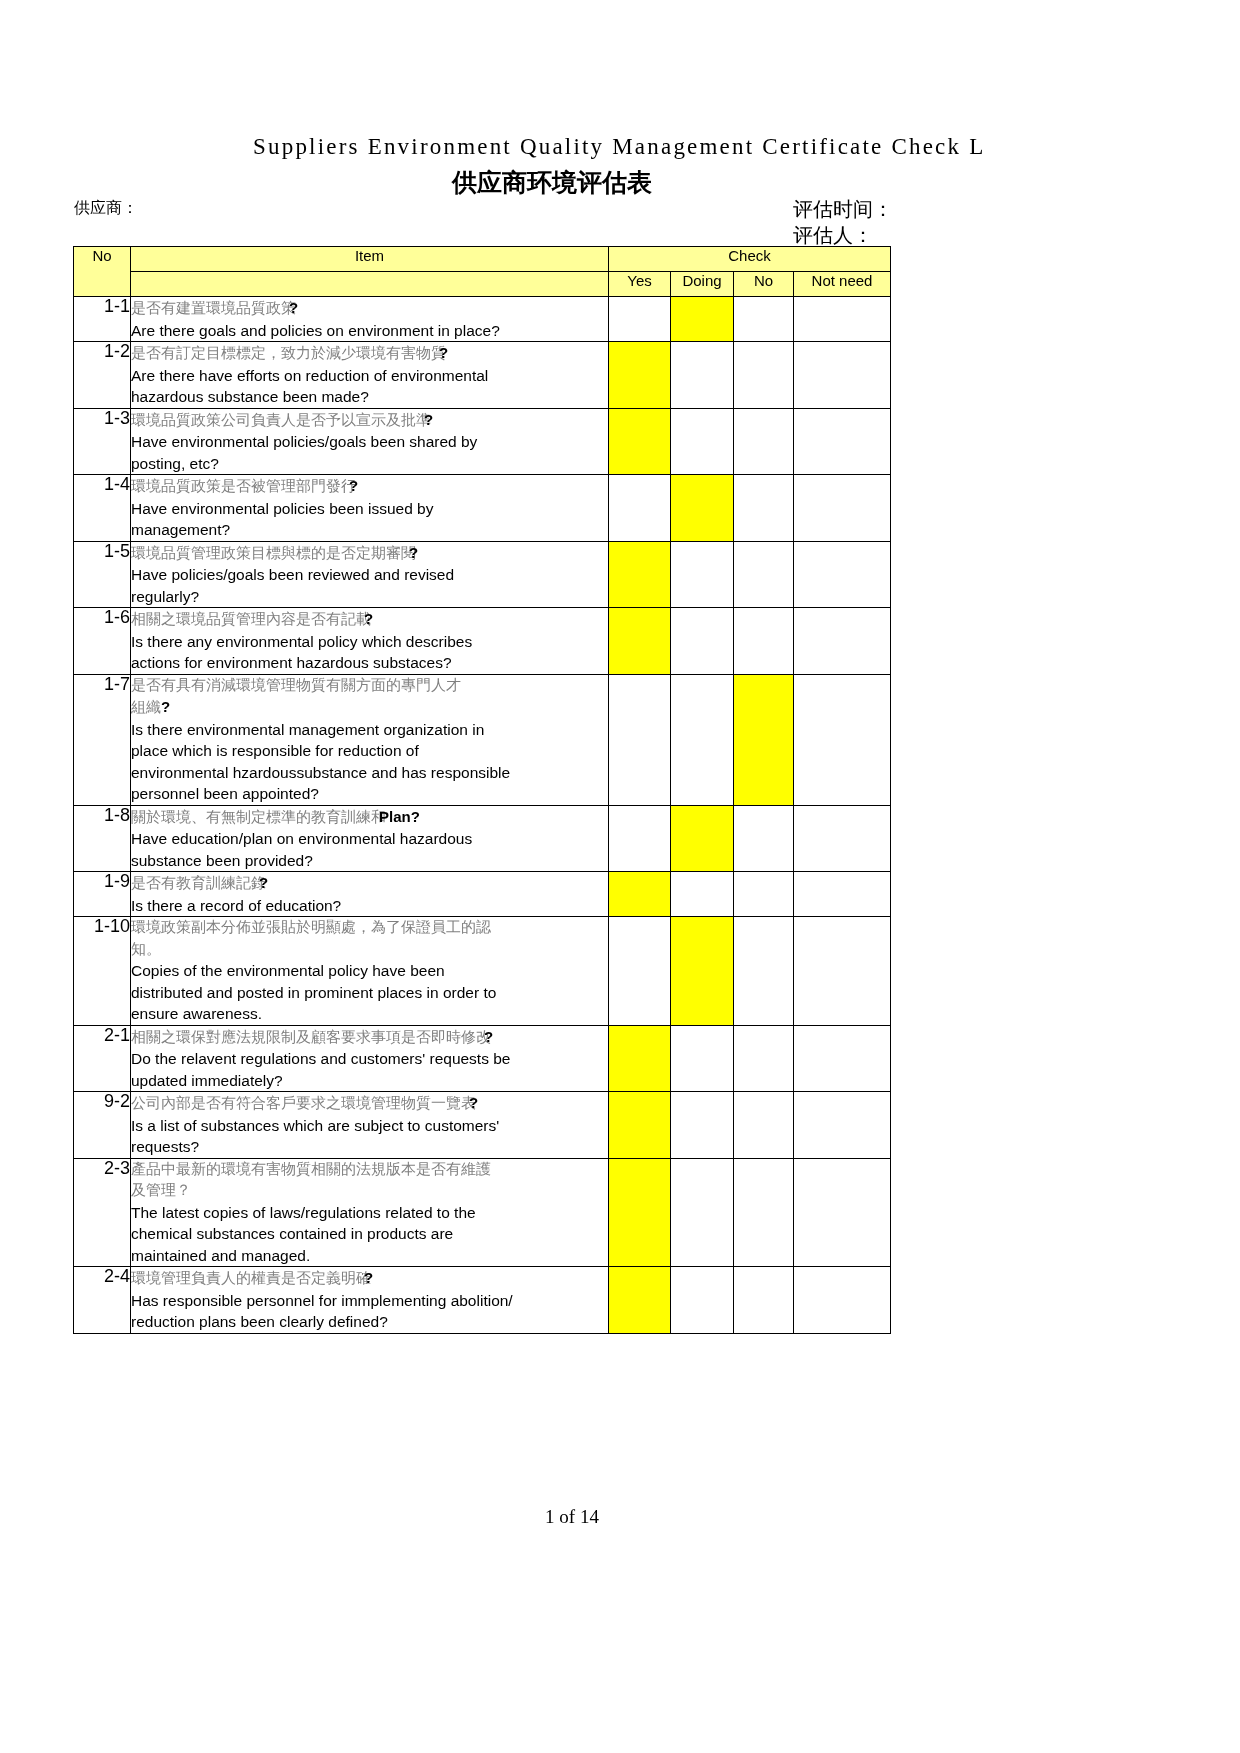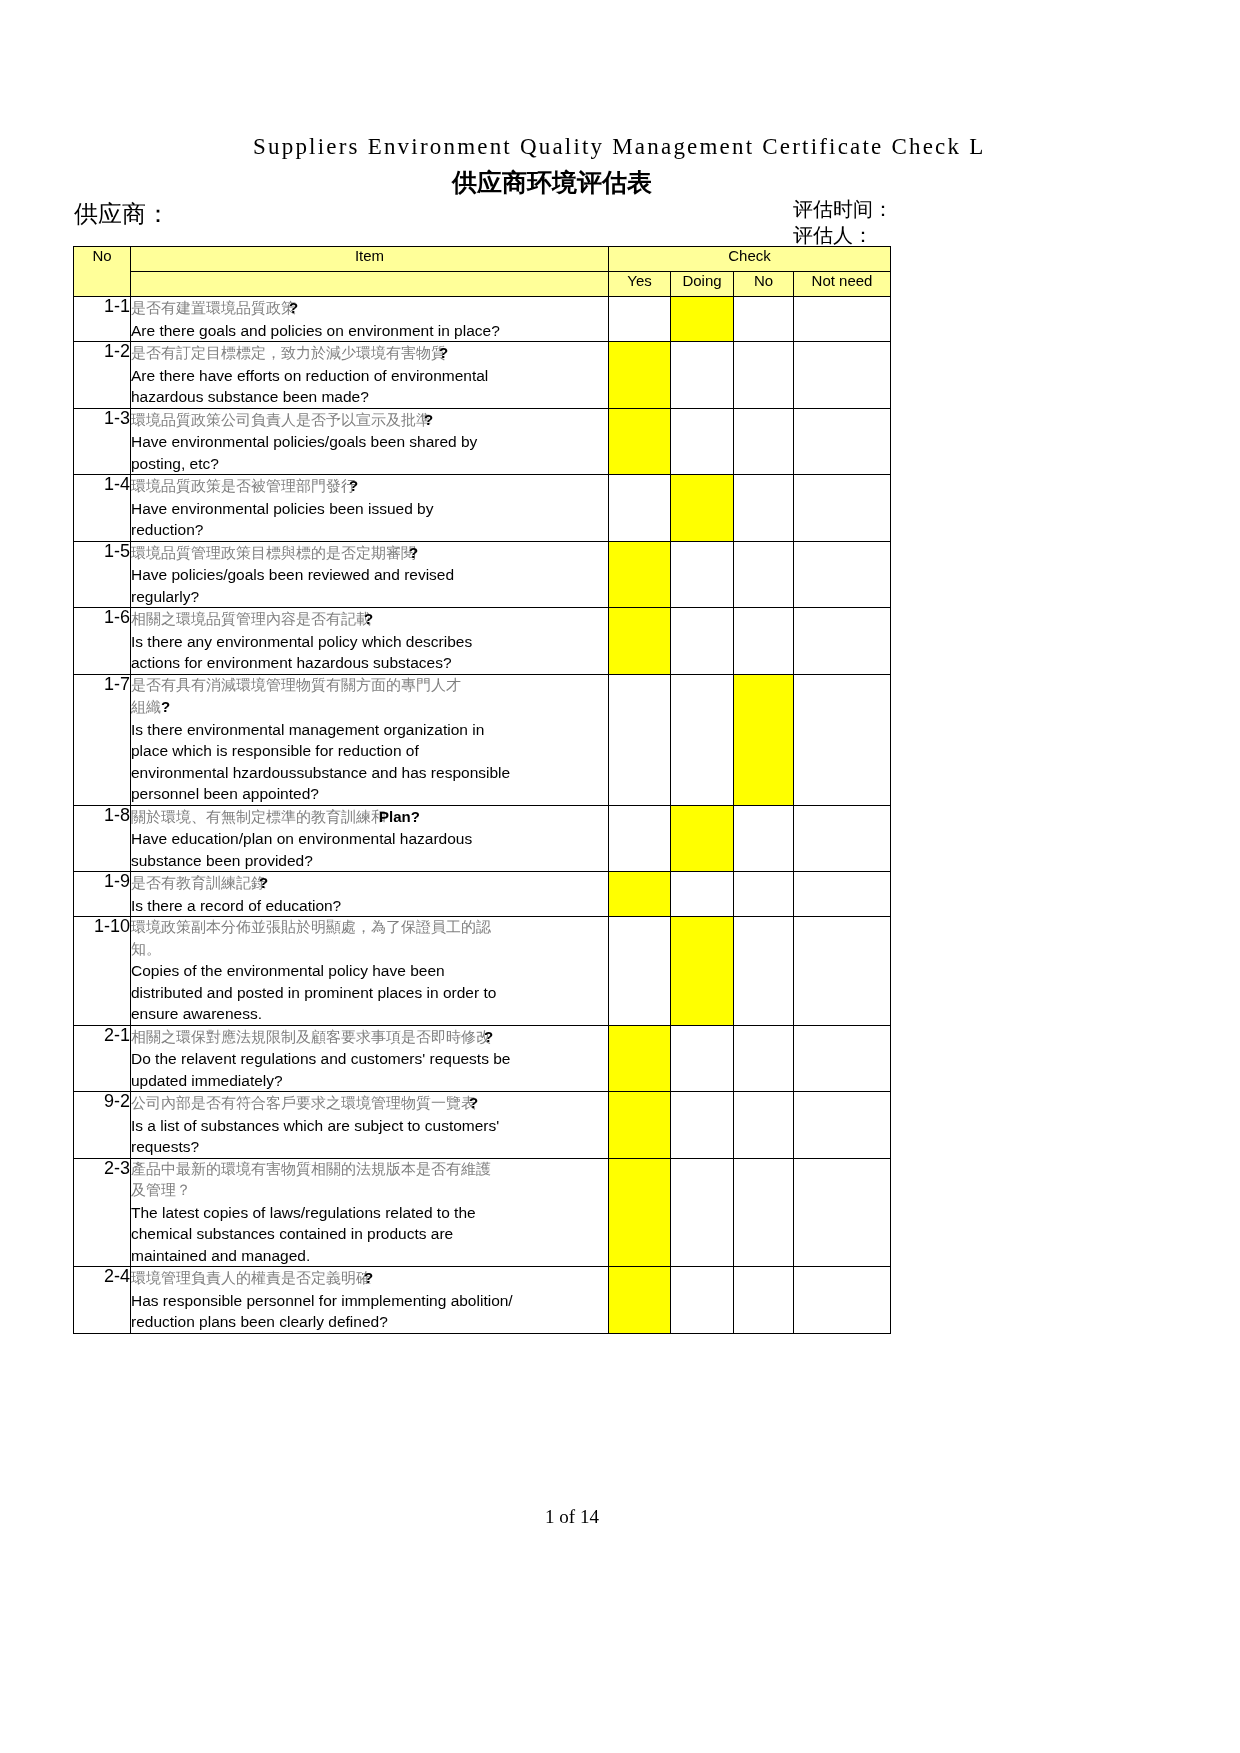--- a/index.html
+++ b/index.html
@@ -47,21 +47,21 @@
     color: #000000;
     line-height: 30px;
   }
 
   
   .meta-supplier {
     position: absolute;
     left: 74px;
     top: 198px;
     font-family: "DejaVu Serif", serif;
-    font-size: 24px;
+    font-size: 16px;
     color: #000000;
     white-space: nowrap;
   }
   .meta-right {
     position: absolute;
     left: 793px;
     top: 196px;
     font-family: "DejaVu Serif", serif;
     font-size: 20px;
     color: #000000;
@@ -249,21 +249,21 @@
             <td class="cell-chk"></td>
             <td class="cell-chk"></td>
             <td class="cell-chk"></td>
             <td class="cell-pad"></td>
           </tr>
           <tr>
             <td class="cell-no">1-4</td>
             <td class="cell-item">
               <div class="t-cn">環境品質政策是否被管理部門發行<span class="q">?</span></div>
               <div class="t-en">Have environmental policies been issued by</div>
-              <div class="t-en">reduction?</div>
+              <div class="t-en">management?</div>
             </td>
             <td class="cell-chk"></td>
             <td class="cell-chk on"></td>
             <td class="cell-chk"></td>
             <td class="cell-chk"></td>
             <td class="cell-pad"></td>
           </tr>
           <tr>
             <td class="cell-no">1-5</td>
             <td class="cell-item">

